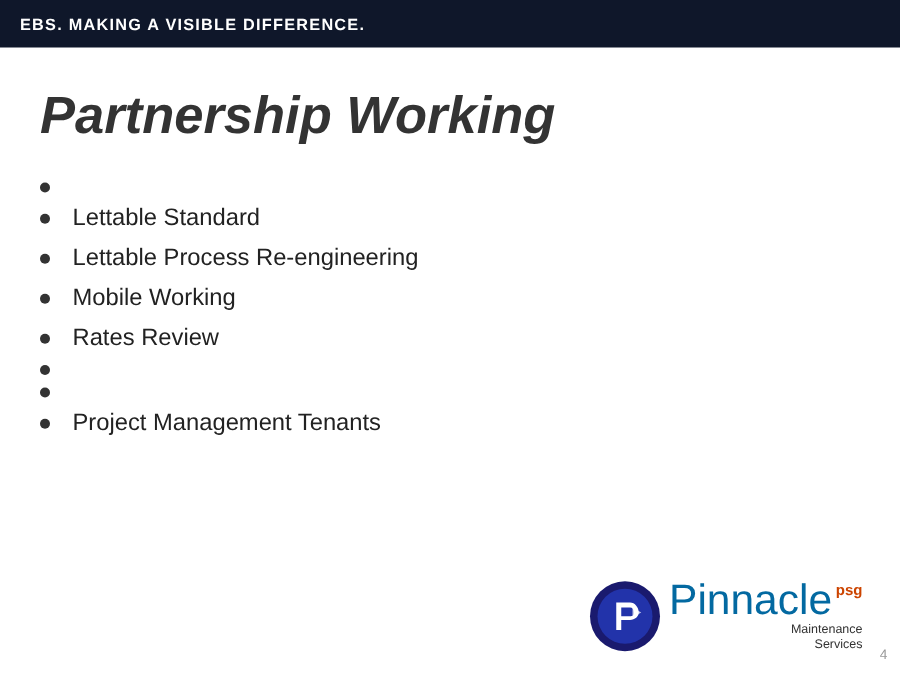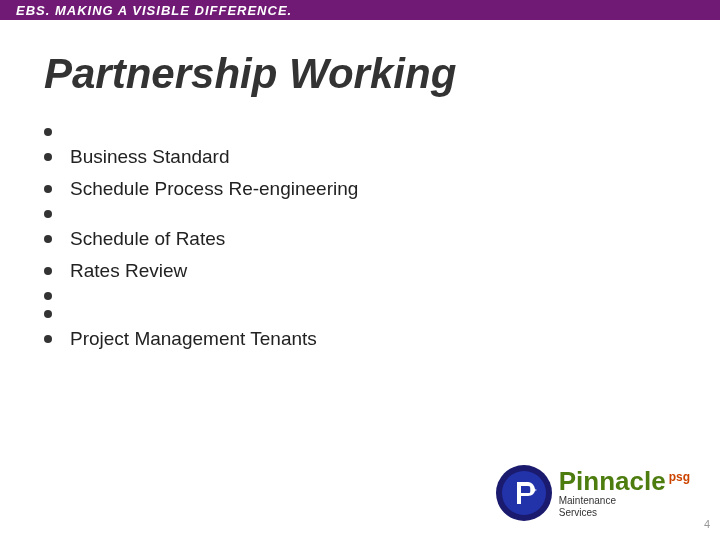--- a/index.html
+++ b/index.html
@@ -13,27 +13,26 @@
       height: 540px;
       background: #ffffff;
       font-family: Arial, sans-serif;
       overflow: hidden;
       position: relative;
     }
 
     
     .header-bar {
       width: 100%;
-      height: 20px;
-      background: #701a75;
+      height: 38px;
+      background: #0f172a;
       display: flex;
       align-items: center;
       justify-content: space-between;
       padding: 0 16px;
-      font-style: italic;
     }
 
     .header-left-text {
       color: #ffffff;
       font-size: 13px;
       font-weight: bold;
       letter-spacing: 1px;
       text-transform: uppercase;
     }
 
@@ -47,21 +46,21 @@
     .edinburgh-subtitle {
       color: #aaaaaa;
       font-size: 7px;
       letter-spacing: 0.5px;
       text-align: center;
       display: block;
     }
 
     
     .main-content {
-      padding: 30px 60px 20px 44px;
+      padding: 30px 60px 20px 32px;
     }
 
     .page-title {
       font-size: 42px;
       font-weight: bold;
       color: #333333;
       margin-bottom: 30px;
       font-style: italic;
     }
 
@@ -103,39 +102,39 @@
       height: 58px;
     }
 
     .pinnacle-text-group {
       display: flex;
       flex-direction: column;
       margin-left: 6px;
     }
 
     .pinnacle-main {
-      font-size: 26px;
-      font-weight: bold;
-      color: #4d7c0f;
+      font-size: 34px;
+      font-weight: normal;
+      color: #0369a1;
       font-family: Arial, sans-serif;
       line-height: 1;
     }
 
     .pinnacle-psg {
       font-size: 11px;
       color: #cc4400;
       font-weight: bold;
       text-align: right;
       margin-top: -2px;
     }
 
     .pinnacle-sub {
       font-size: 10px;
       color: #333333;
-      text-align: left;
+      text-align: right;
       margin-top: 1px;
       line-height: 1.2;
     }
 
     
     .page-number {
       position: absolute;
       bottom: 10px;
       right: 10px;
       font-size: 11px;
@@ -158,32 +157,29 @@
 
 <div class="main-content">
   <h1 class="page-title">Partnership Working</h1>
 
   <ul class="bullet-list">
   <li>
         <span class="bullet-dot"></span>
       </li>
       <li>
         <span class="bullet-dot"></span>
-        <span>Business Standard</span>
-      </li>
-      <li>
-        <span class="bullet-dot"></span>
-        <span>Schedule Process Re-engineering</span>
-      </li>
-      <li>
-        <span class="bullet-dot"></span>
-      </li>
-      <li>
-        <span class="bullet-dot"></span>
-        <span>Schedule of Rates</span>
+        <span>Lettable Standard</span>
+      </li>
+      <li>
+        <span class="bullet-dot"></span>
+        <span>Lettable Process Re-engineering</span>
+      </li>
+      <li>
+        <span class="bullet-dot"></span>
+        <span>Mobile Working</span>
       </li>
       <li>
         <span class="bullet-dot"></span>
         <span>Rates Review</span>
       </li>
       <li>
         <span class="bullet-dot"></span>
       </li>
       <li>
         <span class="bullet-dot"></span>

